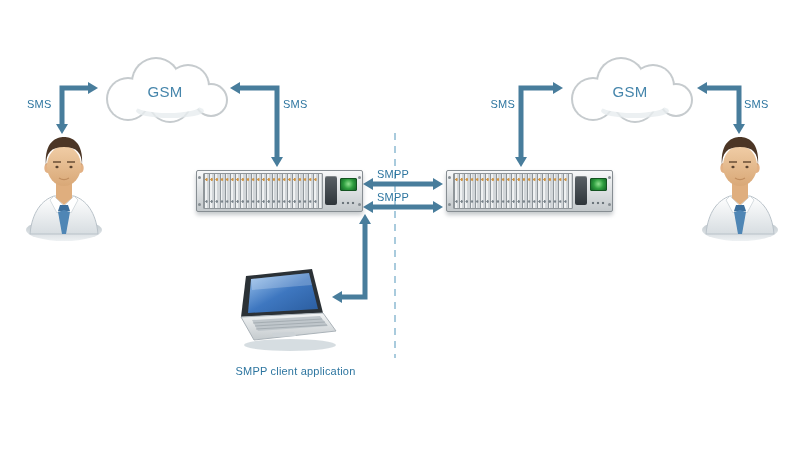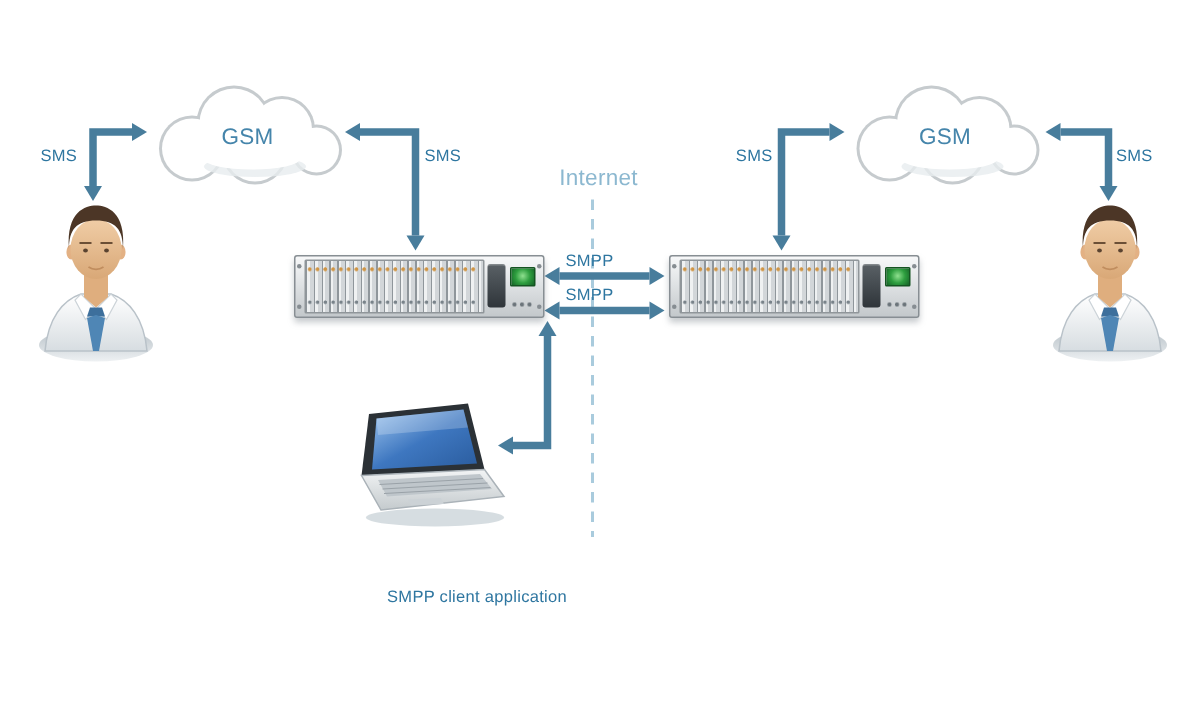--- a/index.html
+++ b/index.html
@@ -9,21 +9,21 @@
   }
   .layer { position:absolute; left:0; top:0; }
   .abs { position:absolute; }
 
   .lbl {
     position:absolute; color:#2e76a0; font-size:11px; letter-spacing:.2px;
     white-space:nowrap;
   }
   .lbl-big { font-size:15px; color:#4585ab; }
   .lbl-internet { font-size:15px; color:#8cb8d0; text-align:center; }
-  .caption { text-align:right; line-height:14px;margin-top:27px; }
+  .caption { text-align:center; line-height:14px; }
 
   
   .rack { position:absolute; width:167px; height:42px;
           filter: drop-shadow(0 3px 2px rgba(90,100,110,.35)); }
   .rack-body { position:absolute; inset:0; border-radius:2px; border:1px solid #878e93;
     background: linear-gradient(180deg,#f7f8f9 0%,#e0e3e5 45%,#c3c8cb 100%); }
   .rack-modules { position:absolute; left:7px; top:3px; height:34px; width:118px;
     border:1px solid #90969a; border-radius:1px;
     background: repeating-linear-gradient(90deg,
       #8f969b 0px, #8f969b 1px,
@@ -266,21 +266,20 @@
       <polygon points="20,52 88,48 96,58 26,63" fill="#bfc6cb"></polygon>
       <path d="M21 55 L90 51 M23 58 L93 54 M24 61 L95 57" stroke="#9aa2a8" stroke-width=".7" fill="none"></path>
       <polygon points="40,65 62,64 64,68 42,69" fill="#ccd2d6"></polygon>
     </svg>
   </div>
 
   <div class="lbl" style="left:27px; top:98px;">SMS</div>
 
   <div class="lbl" style="left:283px; top:98px;">SMS</div>
 
-  <div class="lbl lbl-internet" style="left:349px; top:110px; width:100px;">Internet</div>
 
   <div class="lbl" style="left:377px; top:168px;">SMPP</div>
 
   <div class="lbl" style="left:377px; top:191px;">SMPP</div>
 
   <div class="lbl" style="left:489px; top:98px; width:26px; text-align:right;">SMS</div>
 
   <div class="lbl" style="left:744px; top:98px;">SMS</div>
 
   <div class="lbl caption" style="left:213px; top:364px; width:165px;">

